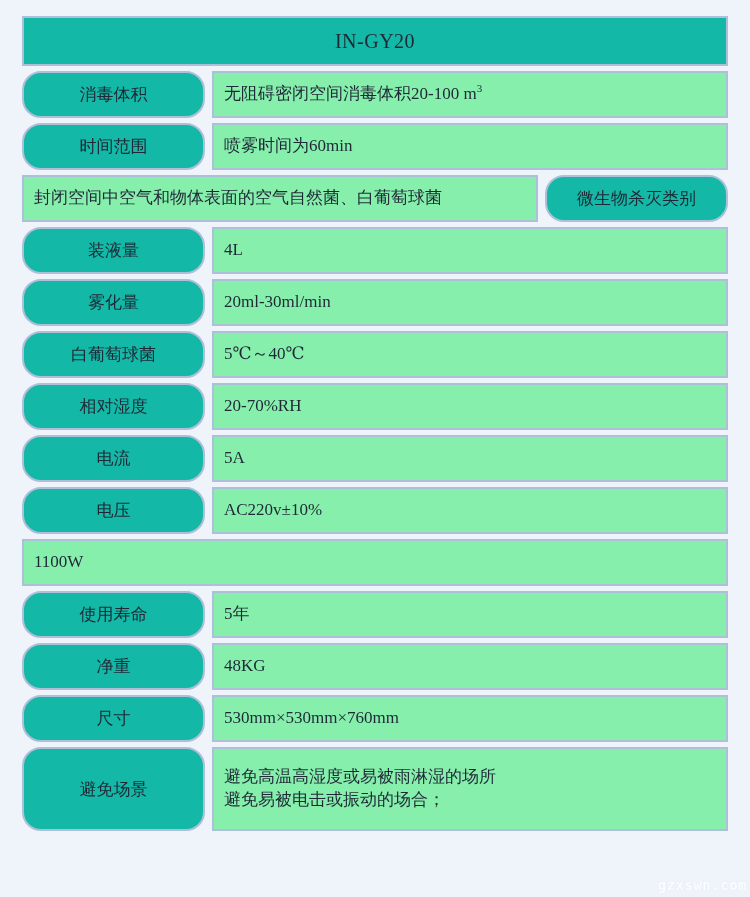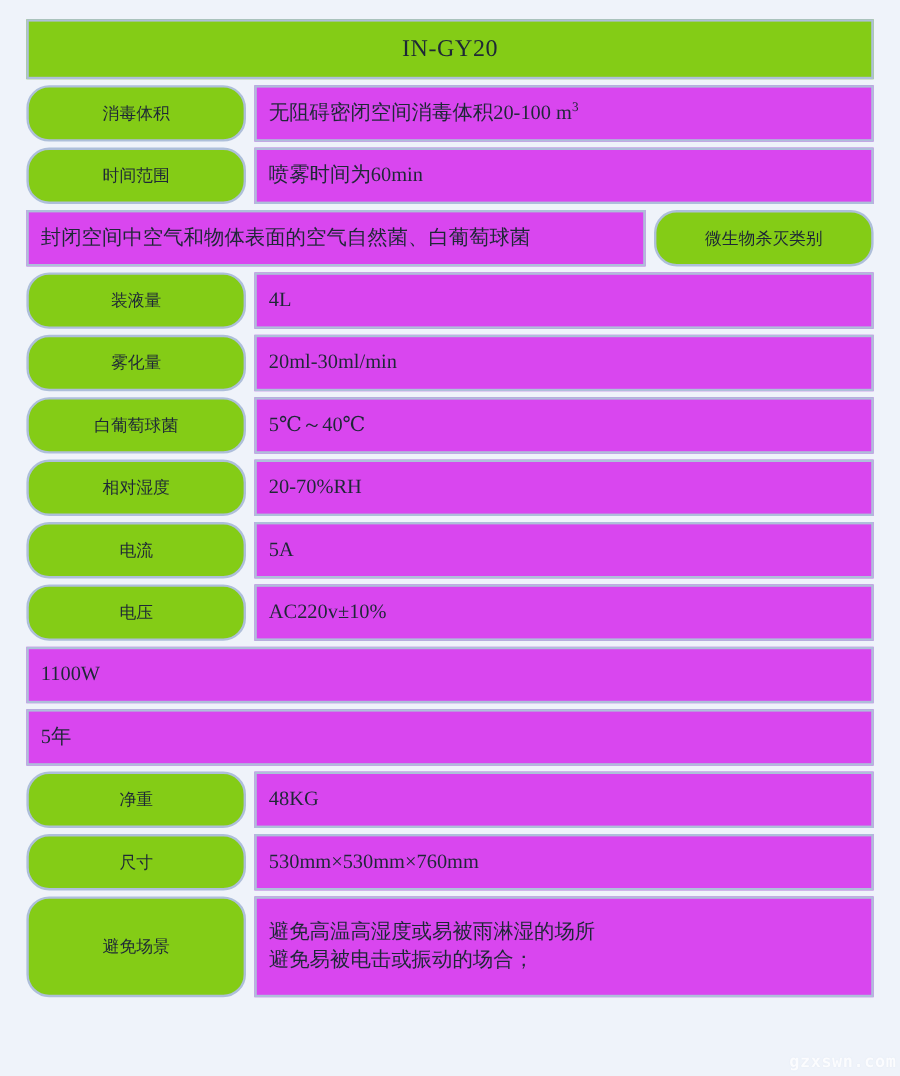--- a/index.html
+++ b/index.html
@@ -20,21 +20,21 @@
     top: 16px;
     left: 22px;
     right: 22px;
     display: flex;
     flex-direction: column;
     row-gap: 5px;
   }
   .cell {
     border: 2px solid #aebfda;
     box-sizing: border-box;
-    background: #84cc16;
+    background: #14b8a6;
   }
   .header-cell {
     height: 50px;
     display: flex;
     align-items: center;
     justify-content: center;
     font-size: 20px;
     letter-spacing: 0.5px;
   }
   .row {
@@ -43,26 +43,26 @@
     height: 47px;
   }
   .row.tall {
     height: 84px;
   }
   .label-cell {
     flex: 0 0 183px;
     display: flex;
     align-items: center;
     justify-content: center;
-    font-size: 14px;
+    font-size: 17px;
     border-radius: 19px;
   }
   .value-cell {
     flex: 1 1 auto;
-    background: #d946ef;
+    background: #86efac;
     display: flex;
     flex-direction: column;
     justify-content: center;
     padding-left: 10px;
     padding-right: 6px;
     font-size: 17px;
     line-height: 1.35;
   }
   .value-line:empty { display: none; }
   sup.unit-sup {
@@ -163,20 +163,21 @@
   </div>
 
   <div class="row">
     <div class="cell value-cell">
       <div class="value-line"><span>1100W</span></div>
 
     </div>
   </div>
 
   <div class="row">
+    <div class="cell label-cell">使用寿命</div>
     <div class="cell value-cell">
       <div class="value-line"><span>5年</span></div>
 
     </div>
   </div>
 
   <div class="row">
     <div class="cell label-cell">净重</div>
     <div class="cell value-cell">
       <div class="value-line"><span>48KG</span></div>

